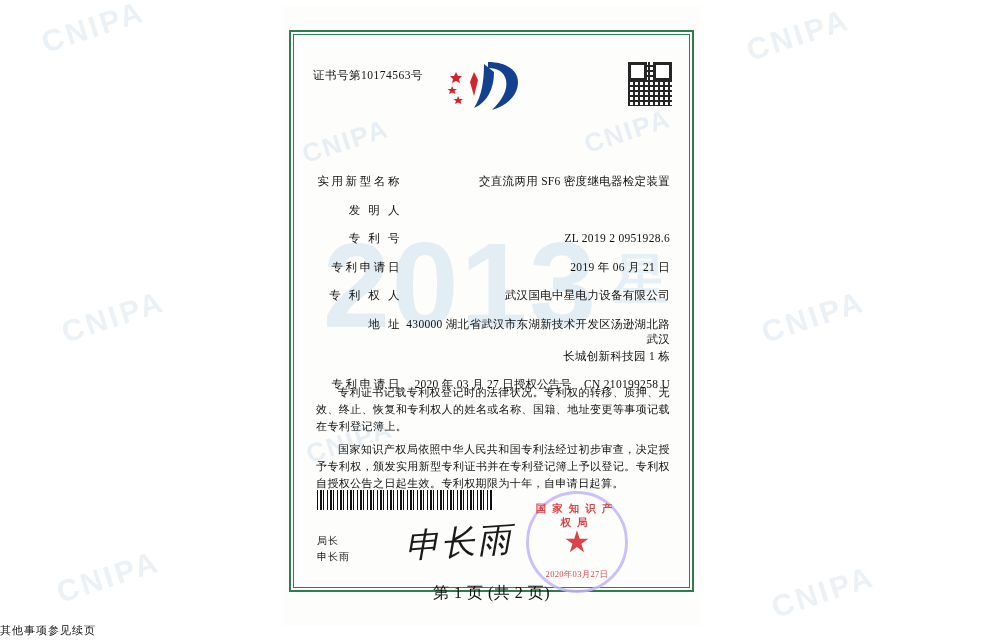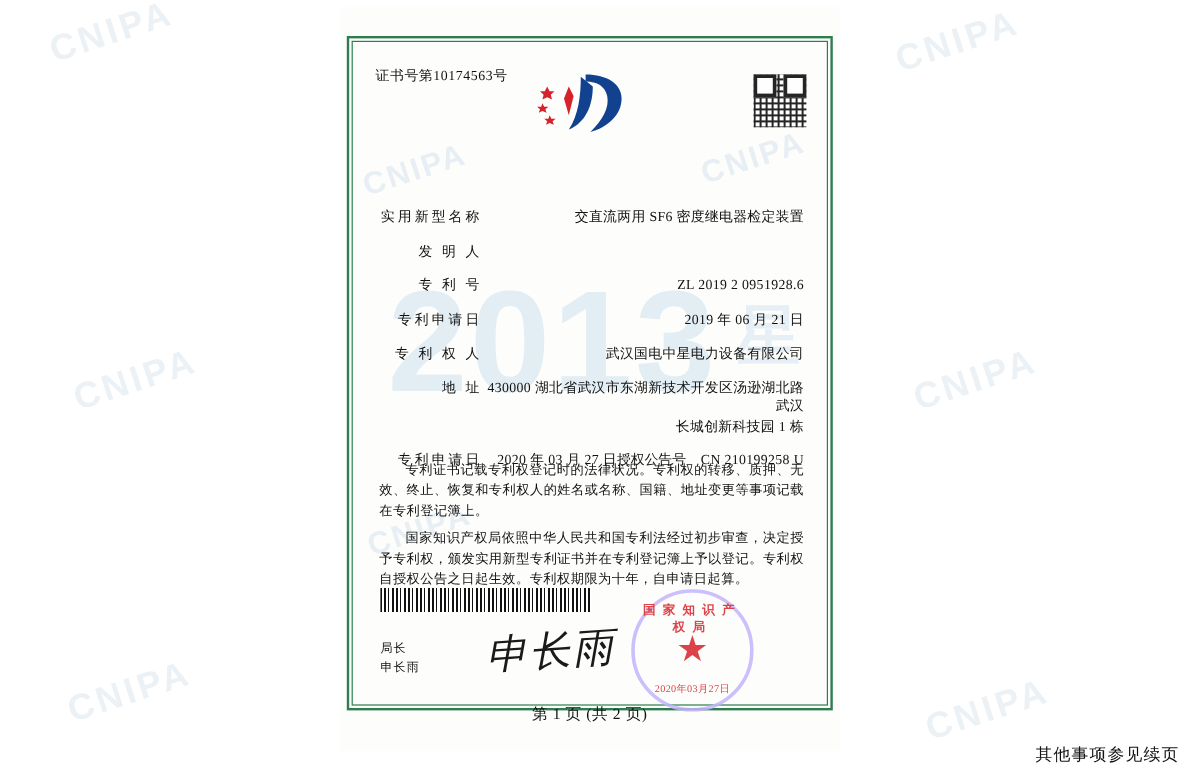--- a/index.html
+++ b/index.html
@@ -79,21 +79,21 @@
     font-weight: bold;
     font-size: 30px;
     letter-spacing: 3px;
     pointer-events: none;
     user-select: none;
   }
   
   .cert-no {
     position: absolute;
     left: 30px;
-    top: 50px;
+    top: 62px;
     font-size: 11.5px;
     color: #111;
     letter-spacing: 0.5px;
   }
   .qr {
     position: absolute;
     right: 28px;
     top: 56px;
     width: 44px;
     height: 44px;
@@ -256,30 +256,30 @@
     color: #d6232b;
     font-size: 8.5px;
     letter-spacing: 0.3px;
   }
   
   .page-no {
     position: absolute;
     left: 0; right: 0;
     bottom: 22px;
     text-align: center;
-    font-size: 13px;
+    font-size: 16px;
     color: #111;
     letter-spacing: 0.5px;
   }
   .outside-note {
     position: absolute;
     left: 0; right: 0;
     bottom: 6px;
-    text-align: right;
-    font-size: 14px;
+    text-align: left;
+    font-size: 11px;
     color: #111;
     letter-spacing: 1px;
   }
 </style>
 </head>
 <body>
 
 <div id="page">
 
   <div class="wm-outside" style="left:40px; top:10px; transform:rotate(-18deg);">CNIPA</div>

